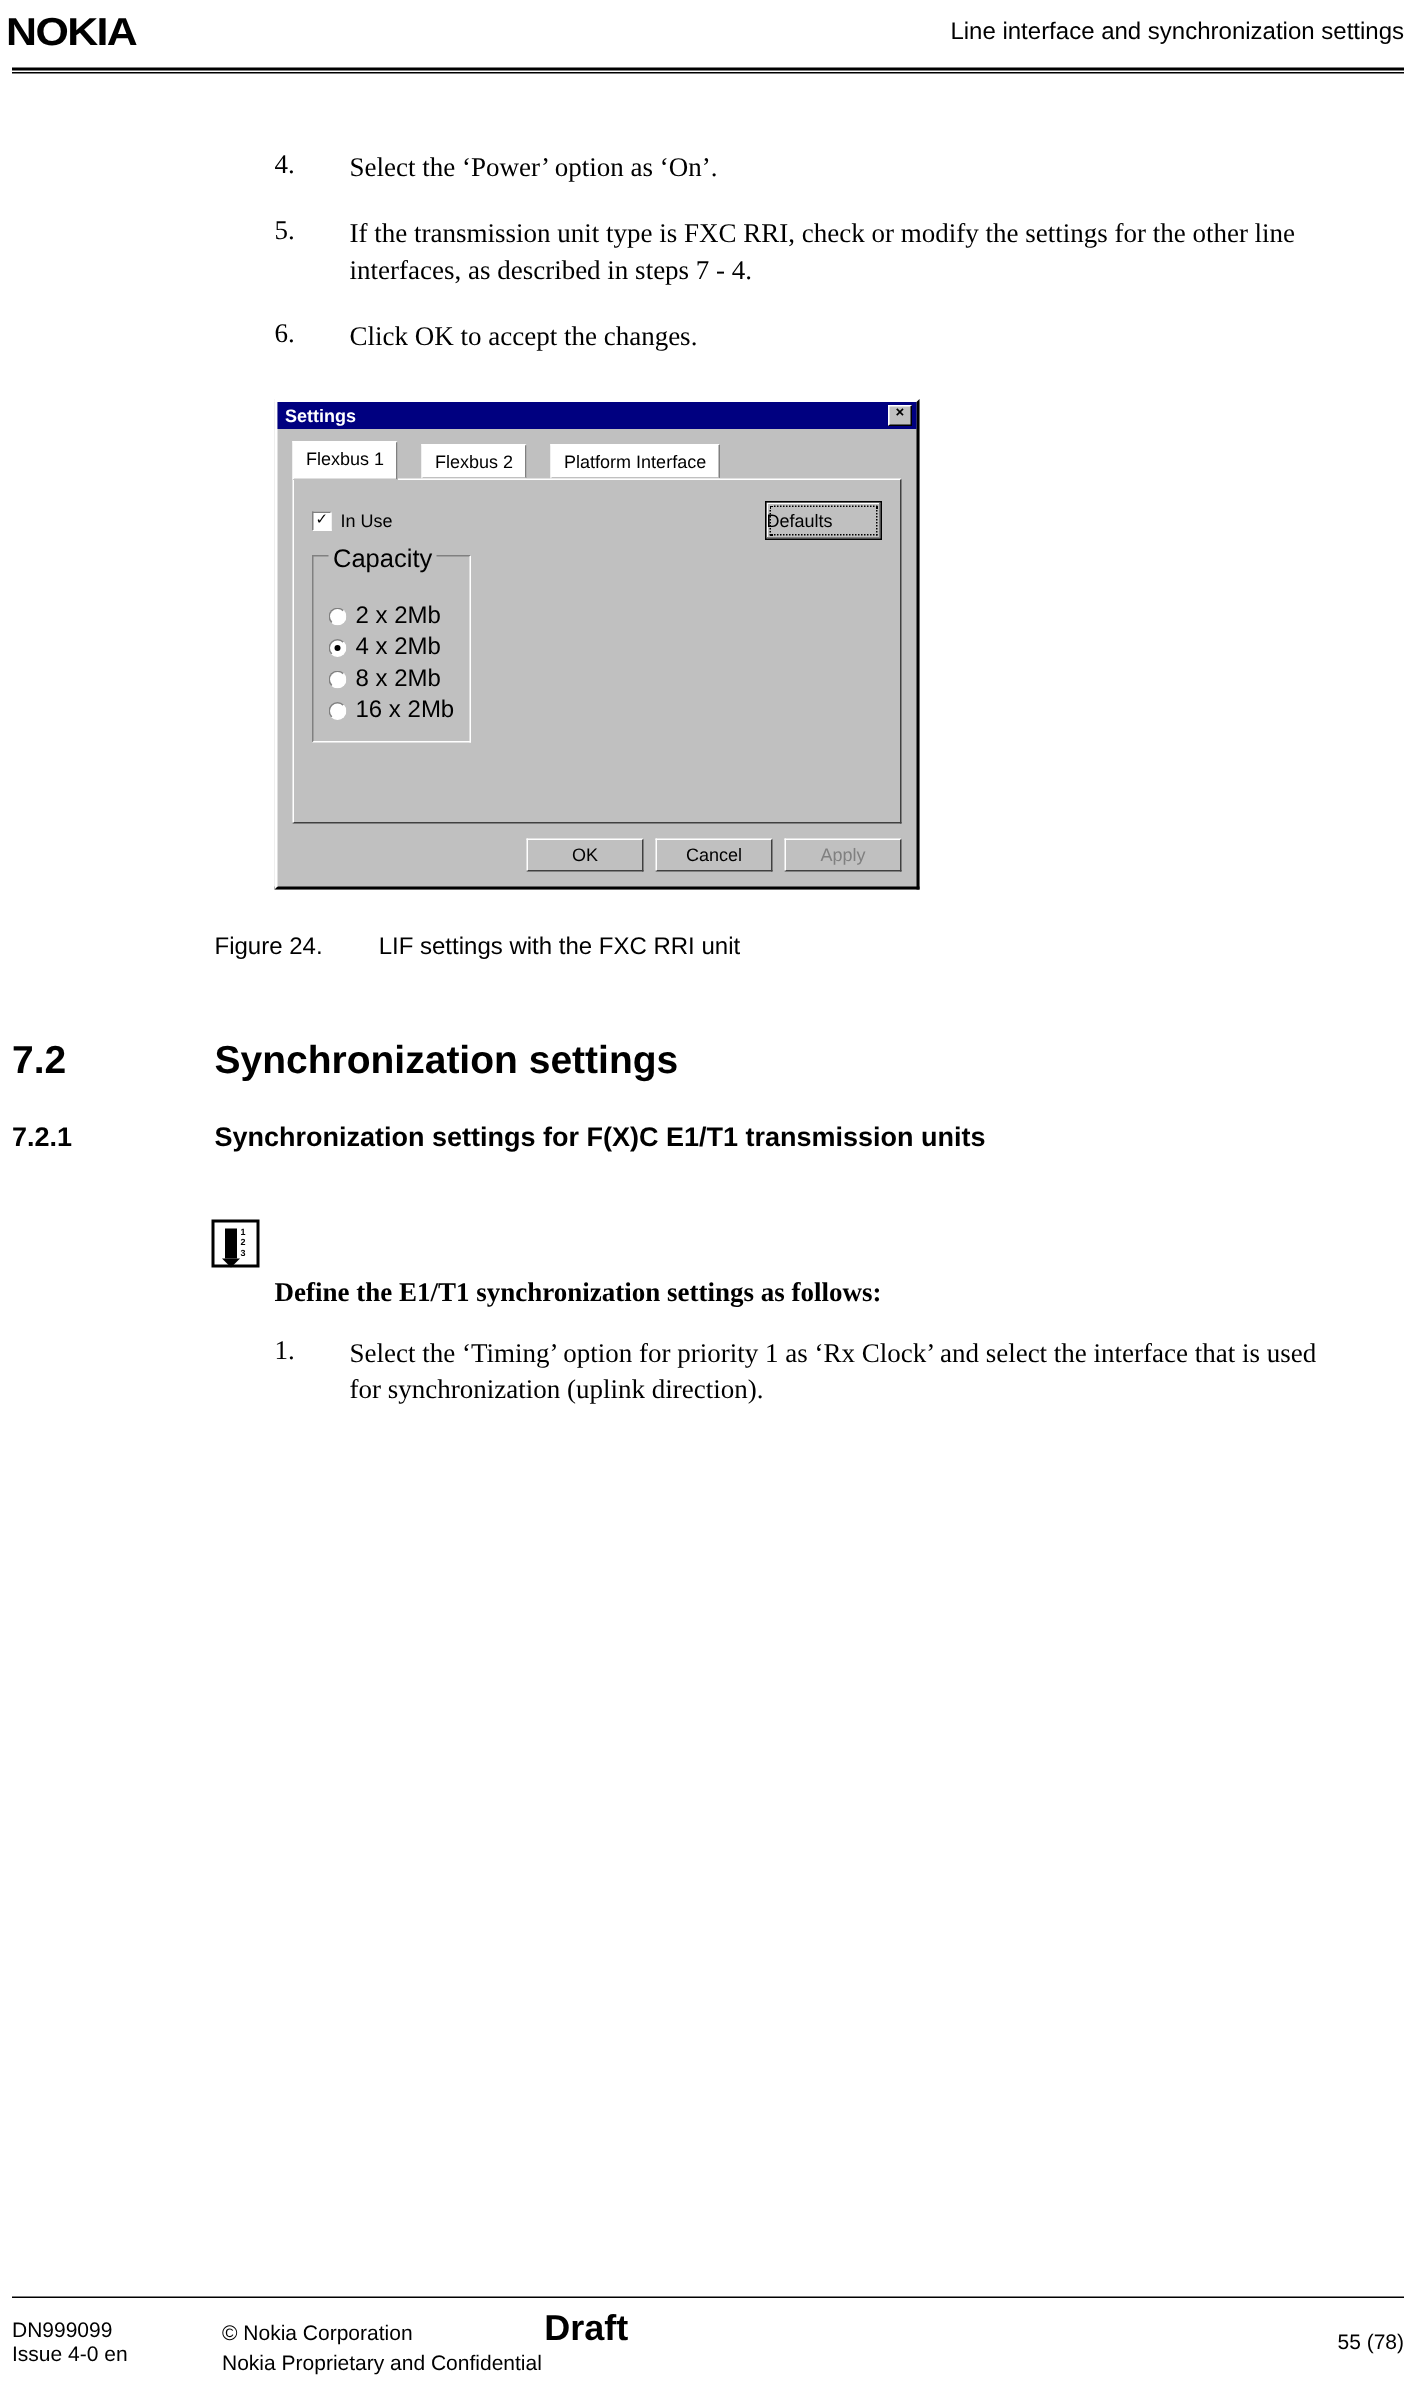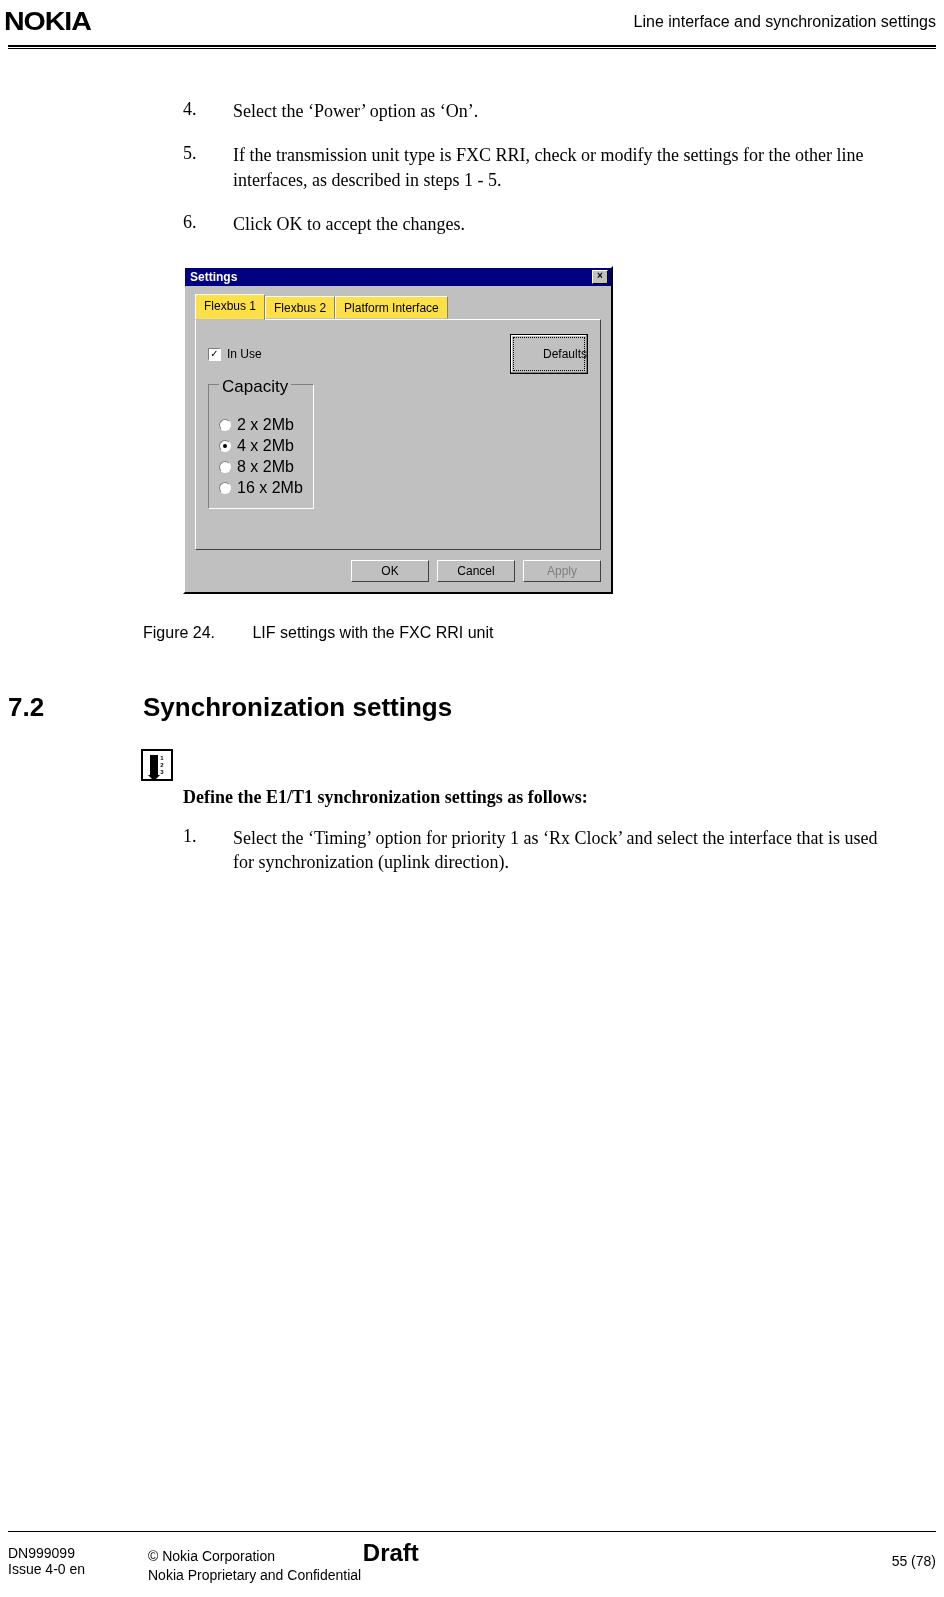--- a/index.html
+++ b/index.html
@@ -14,27 +14,27 @@
 .step-num { width: 50px; flex-shrink: 0; }
 .step-text { flex: 1; line-height: 1.35; }
 
 
 .dialog { width: 430px; margin: 30px 0 30px 0; background: #c0c0c0; border: 2px outset #fff; border-right-color: #404040; border-bottom-color: #404040; font-family: "MS Sans Serif", Tahoma, Arial, sans-serif; font-size: 12px; color: #000; }
 .titlebar { background: #000080; color: #fff; display: flex; justify-content: space-between; align-items: flex-start; padding: 2px 3px; font-weight: bold; font-size: 12px; }
 .titlebar-text { padding-left: 2px; }
 .close-btn { width: 16px; height: 14px; background: #c0c0c0; border: 1px outset #fff; border-right-color: #404040; border-bottom-color: #404040; font-family: Arial; font-size: 10px; line-height: 10px; text-align: center; color: #000; font-weight: bold; }
 .dialog-body { padding: 8px 10px 10px 10px; }
 .tabstrip { display: flex; }
-.tab { padding: 4px 8px 3px 8px; background: #fde047; border: 1px solid; border-color: #fff #808080 #c0c0c0 #fff; margin-right: 0; position: relative; font-size: 12px; }
+.tab { padding: 4px 8px 3px 8px; background: #ffffff; border: 1px solid; border-color: #fff #808080 #c0c0c0 #fff; margin-right: 16px; position: relative; font-size: 12px; }
 .tab.active { border-bottom-color: #c0c0c0; z-index: 2; margin-bottom: -1px; padding-bottom: 4px; }
 .tab.inactive { border-top: 1px solid #fff; margin-top: 2px; }
 .tabpanel { border: 1px solid; border-color: #fff #404040 #404040 #fff; padding: 14px 12px 40px 12px; min-height: 230px; position: relative; }
 .inuse-row { display: flex; align-items: center; margin-bottom: 10px; }
 .checkbox { width: 13px; height: 13px; background: #fff; border: 1px solid; border-color: #808080 #fff #fff #808080; margin-right: 6px; display: inline-flex; align-items: center; justify-content: center; font-size: 10px; line-height: 10px; }
-.defaults-btn { margin-left: auto; width: 78px; height: 40px; background: #c0c0c0; border: 1px solid #000; outline: 1px dotted #000; outline-offset: -4px; font-size: 12px; text-align: right; box-shadow: inset -1px -1px #808080, inset 1px 1px #fff; }
+.defaults-btn { margin-left: auto; width: 78px; height: 26px; background: #c0c0c0; border: 1px solid #000; outline: 1px dotted #000; outline-offset: -4px; font-size: 12px; text-align: left; box-shadow: inset -1px -1px #808080, inset 1px 1px #fff; }
 .group-row { display: flex; gap: 18px; }
 .fieldset { border: 1px solid; border-color: #808080 #fff #fff #808080; padding: 10px 10px 8px 10px; min-width: 95px; }
 .legend { position: relative; top: -18px; background: #c0c0c0; padding: 0 3px; display: inline-block; margin-bottom: -14px; font-size: 17px; }
 .radio-row { display: flex; align-items: center; margin: 3px 0; font-size: 16px; }
 .radio { width: 12px; height: 12px; border-radius: 50%; background: #fff; border: 1px solid; border-color: #808080 #fff #fff #808080; margin-right: 6px; display: inline-flex; align-items: center; justify-content: center; }
 .radio.sel::after { content: ""; width: 4px; height: 4px; background: #000; border-radius: 50%; }
 .dialog-footer { display: flex; justify-content: flex-end; gap: 8px; padding: 0 10px 10px 0; }
 .dlg-btn { width: 78px; height: 22px; background: #c0c0c0; border: 1px solid; border-color: #fff #404040 #404040 #fff; font-size: 12px; text-align: center; }
 .dlg-btn.disabled { color: #808080; }
 
@@ -79,21 +79,21 @@
 <div class="rule-top"></div>
 
 <div class="content">
 
   <div class="step">
     <div class="step-num">4.</div>
     <div class="step-text">Select the ‘Power’ option as ‘On’.</div>
   </div>
   <div class="step">
     <div class="step-num">5.</div>
-    <div class="step-text">If the transmission unit type is FXC RRI, check or modify the settings for the other line interfaces, as described in steps 1 - 5.</div>
+    <div class="step-text">If the transmission unit type is FXC RRI, check or modify the settings for the other line interfaces, as described in steps 7 - 4.</div>
   </div>
   <div class="step">
     <div class="step-num">6.</div>
     <div class="step-text">Click OK to accept the changes.</div>
   </div>
 
   <div class="dialog">
     <div class="titlebar">
       <span class="titlebar-text">Settings</span>
       <span class="close-btn">×</span>
@@ -144,20 +144,24 @@
     <span class="fig-label">Figure 24.</span>
     <span>LIF settings with the FXC RRI unit</span>
   </div>
 
   <div class="section-row">
     <div class="section-num">7.2</div>
     <div class="section-h">Synchronization settings</div>
   </div>
 
 
+  <div class="subsec-row">
+    <div class="subsec-num">7.2.1</div>
+    <div class="subsec-h">Synchronization settings for F(X)C E1/T1 transmission units</div>
+  </div>
 
   <div>
     <div class="proc-icon">
       <div class="proc-icon-inner">
         <div class="proc-arrow-box"></div>
         <div class="proc-nums" style="white-space:pre;">1
 2
 3</div>
       </div>
     </div>

